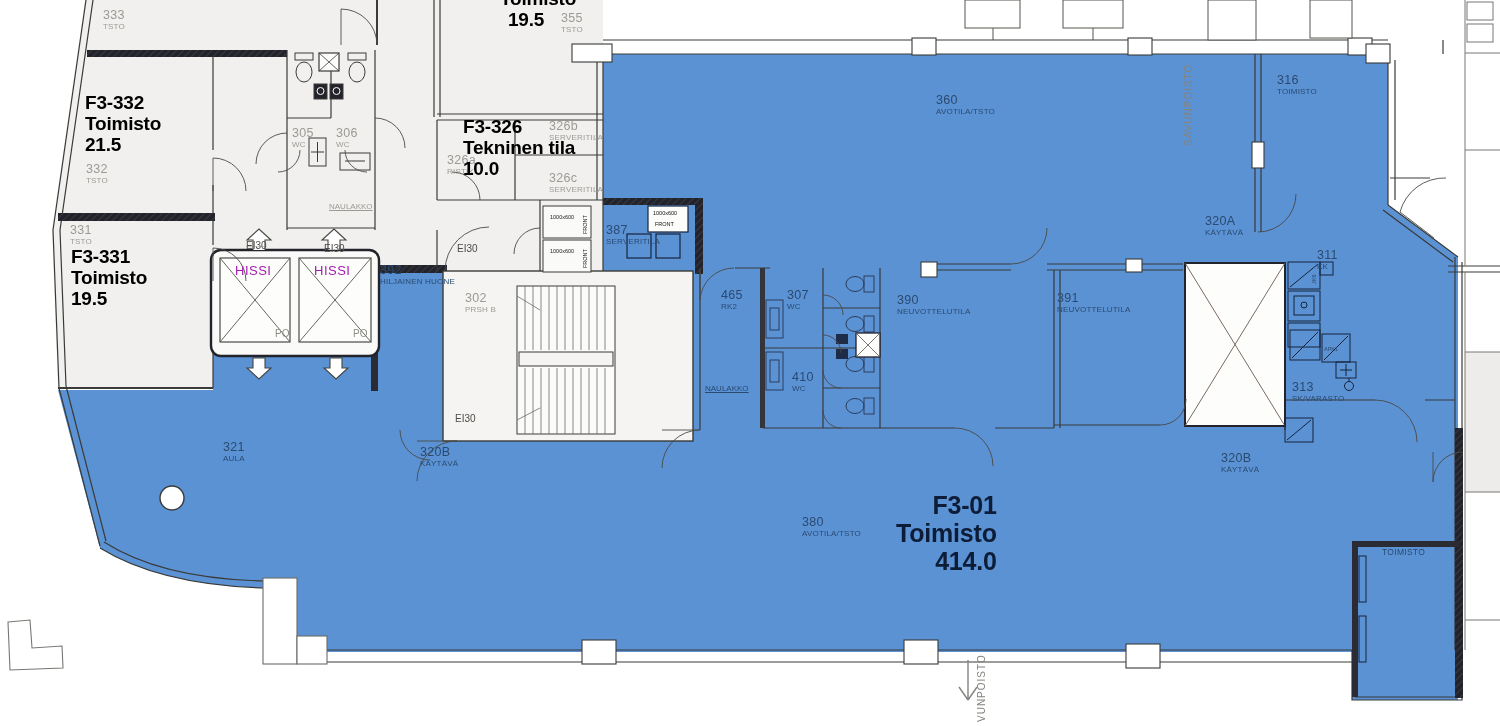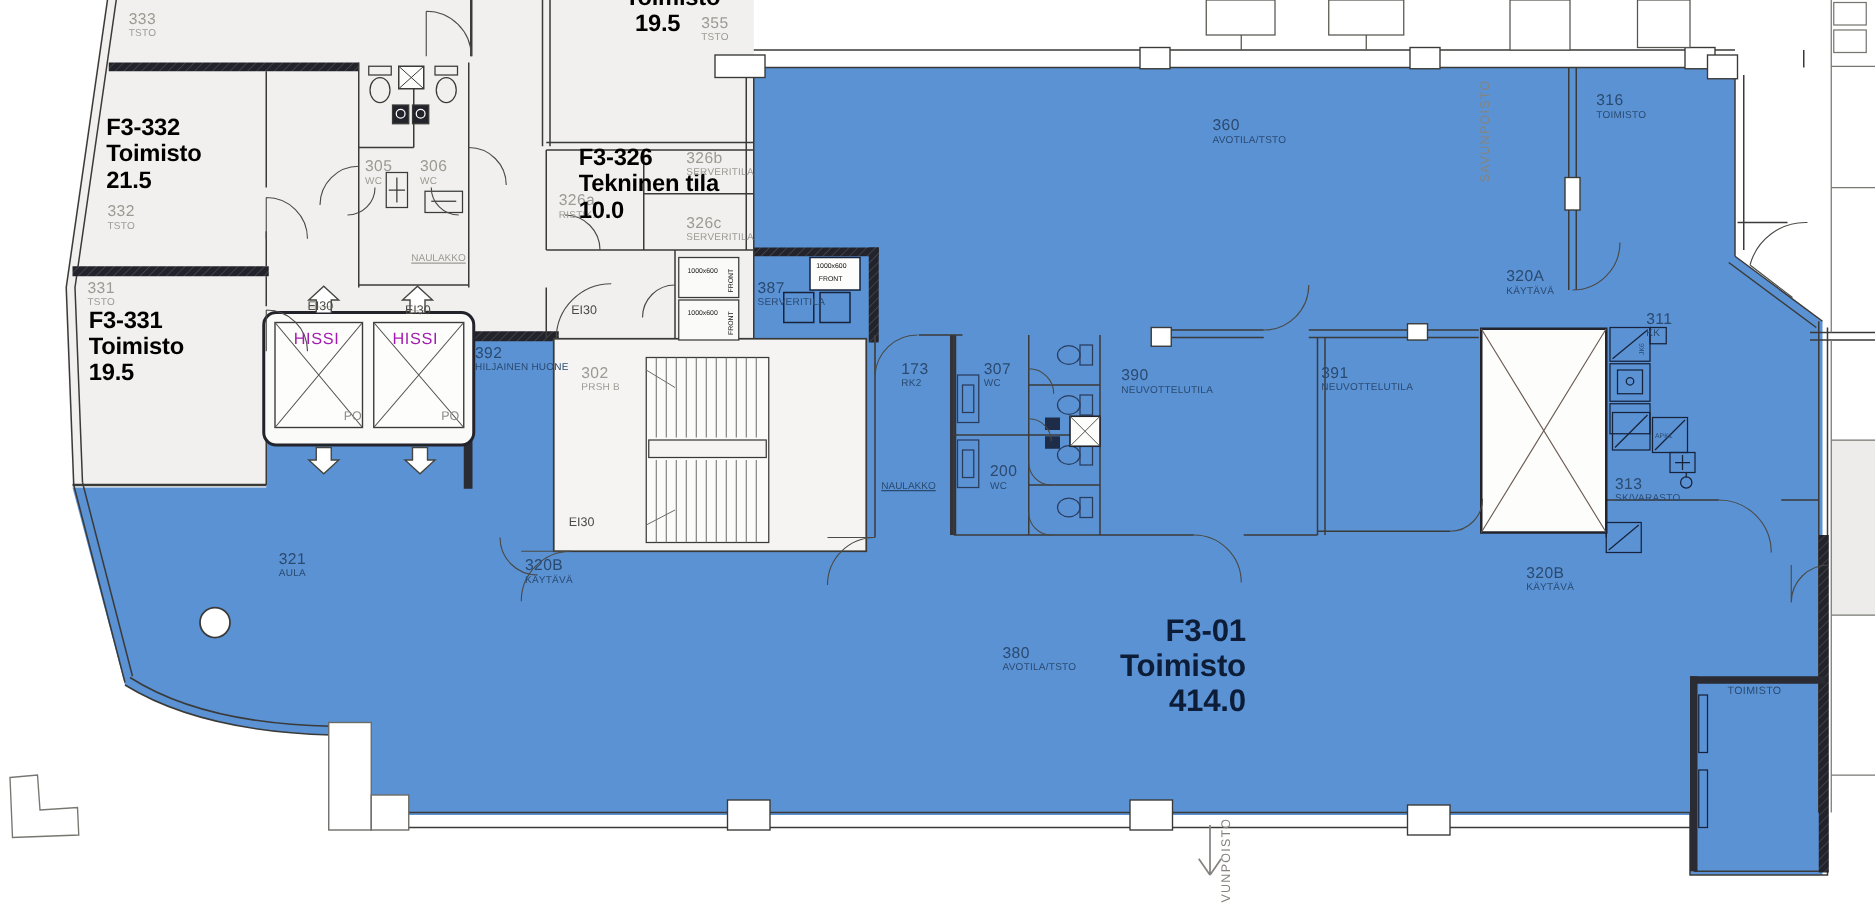--- a/index.html
+++ b/index.html
@@ -360,30 +360,30 @@
 <div class="lb tiny rot" style="left:582px;top:234px;color:#222">FRONT</div>
 <div class="lb tiny" style="left:550px;top:248px;color:#222">1000x600</div>
 <div class="lb tiny rot" style="left:582px;top:268px;color:#222">FRONT</div>
 <div class="lb tiny" style="left:653px;top:210px;color:#111">1000x600</div>
 <div class="lb tiny" style="left:655px;top:221px;color:#111">FRONT</div>
 
 <div class="lb onblue" style="left:606px;top:224px">
       <div class="num">387</div>
       <div class="typ">SERVERITILA</div>
     </div>
-<div class="lb onblue" style="left:380px;top:276px">
+<div class="lb onblue" style="left:380px;top:264px">
       <div class="num">392</div>
       <div class="typ">HILJAINEN HUONE</div>
     </div>
 <div class="lb gray" style="left:465px;top:292px">
       <div class="num">302</div>
       <div class="typ">PRSH B</div>
     </div>
 
-<div class="lb onblue" style="left:970px;top:94px">
+<div class="lb onblue" style="left:936px;top:94px">
       <div class="num">360</div>
       <div class="typ">AVOTILA/TSTO</div>
     </div>
 <div class="lb onblue" style="left:1277px;top:74px">
       <div class="num">316</div>
       <div class="typ">TOIMISTO</div>
     </div>
 <div class="lb onblue" style="left:1205px;top:215px">
       <div class="num">320A</div>
       <div class="typ">KÄYTÄVÄ</div>
@@ -394,29 +394,29 @@
     </div>
 <div class="lb onblue" style="left:897px;top:294px">
       <div class="num">390</div>
       <div class="typ">NEUVOTTELUTILA</div>
     </div>
 <div class="lb onblue" style="left:1057px;top:292px">
       <div class="num">391</div>
       <div class="typ">NEUVOTTELUTILA</div>
     </div>
 <div class="lb onblue" style="left:721px;top:289px">
-      <div class="num">173</div>
+      <div class="num">465</div>
       <div class="typ">RK2</div>
     </div>
 <div class="lb onblue" style="left:787px;top:289px">
       <div class="num">307</div>
       <div class="typ">WC</div>
     </div>
 <div class="lb onblue" style="left:792px;top:371px">
-      <div class="num">200</div>
+      <div class="num">410</div>
       <div class="typ">WC</div>
     </div>
 <div class="lb onblue tag" style="left:705px;top:385px">NAULAKKO</div>
 <div class="lb onblue" style="left:1292px;top:381px">
       <div class="num">313</div>
       <div class="typ">SK/VARASTO</div>
     </div>
 <div class="lb tiny onblue" style="left:1324px;top:346px">APK1</div>
 <div class="lb tiny rot onblue" style="left:1311px;top:284px">JK6</div>
 

